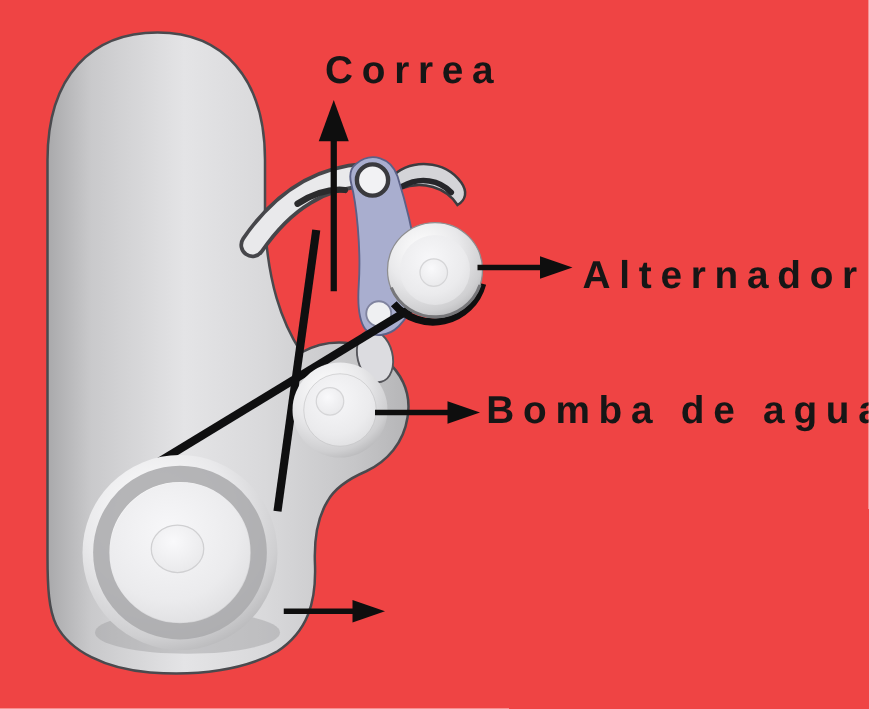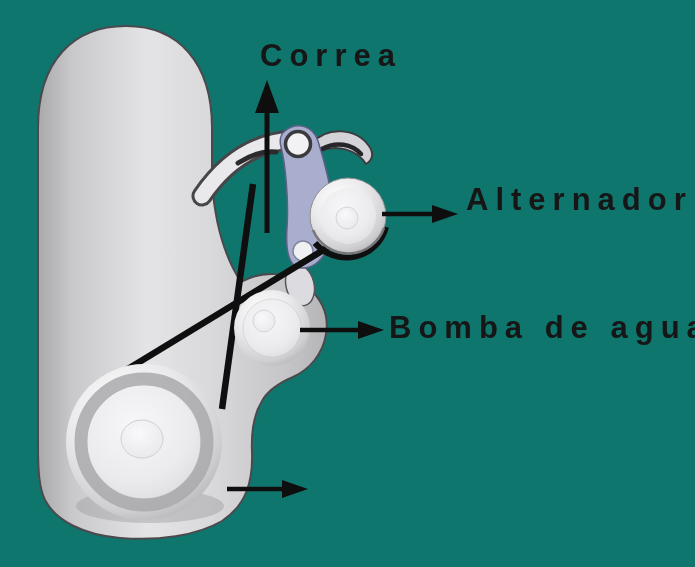--- a/index.html
+++ b/index.html
@@ -1,34 +1,34 @@
 <!DOCTYPE html>
 <html><head>
 <meta charset="utf-8">
 <style>
   html,body{margin:0;padding:0;background:#ffffff;}
   #stage{
     position:relative;
     width:695px;height:567px;
-    background:#0f766e;
+    background:#ef4444;
     overflow:hidden;
     font-family:"Liberation Sans", sans-serif;
   }
   #art{position:absolute;left:0;top:0;}
   .lbl{
     position:absolute;
     font-weight:bold;
     font-size:31px;
     letter-spacing:7px;
     color:#161616;
     white-space:nowrap;
     line-height:1;
   }
   #lbl-correa    {left:260px;top:40px;}
-  #lbl-alternador{left:466px;top:184px;}
+  #lbl-alternador{left:466px;top:204px;}
   #lbl-bomba     {left:389px;top:312px;}
   #lbl-ciguenal  {left:311px;top:471px;}
 </style>
 </head>
 <body>
 
 <div id="stage">
 
   <svg id="art" width="695" height="567" viewBox="0 0 695 567">
     <defs>

